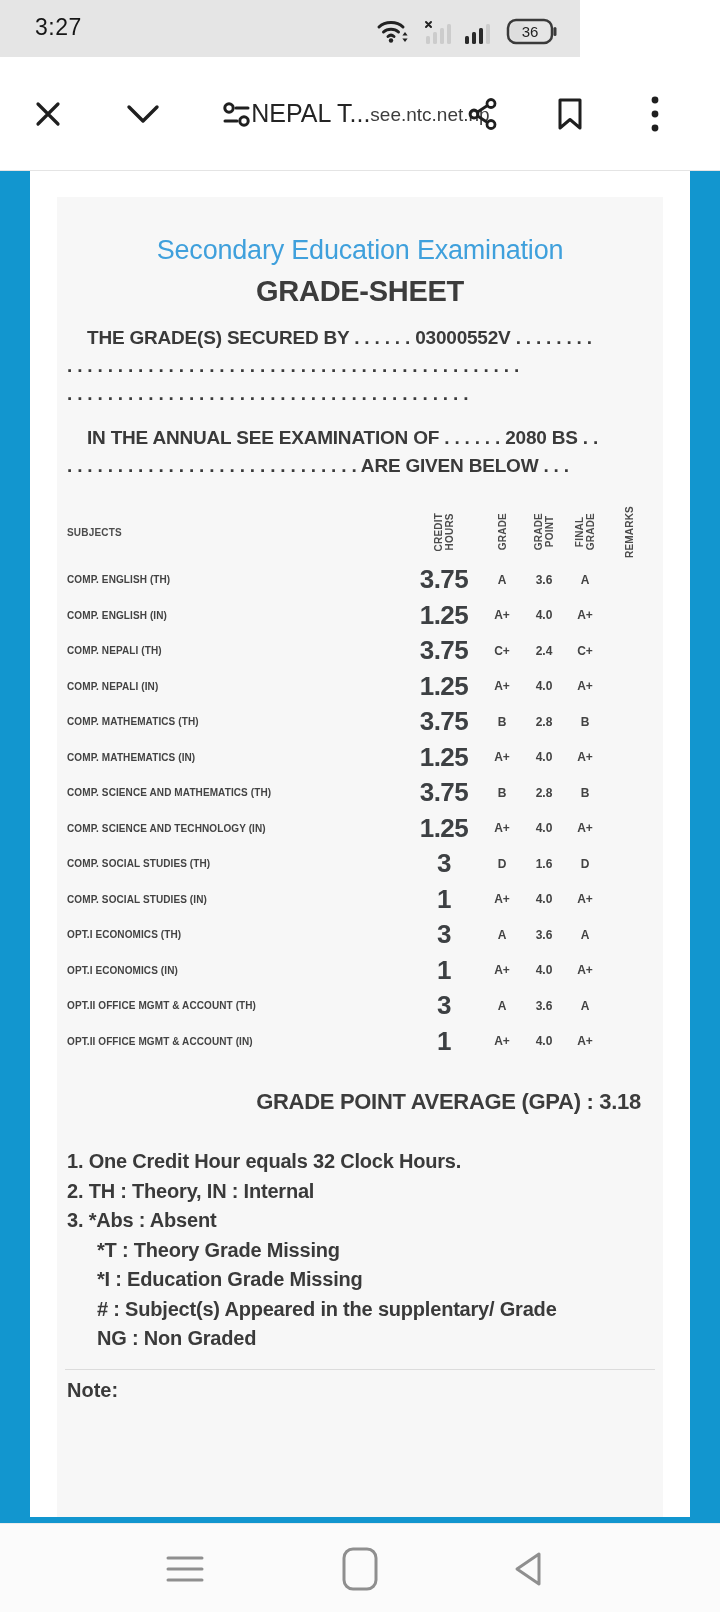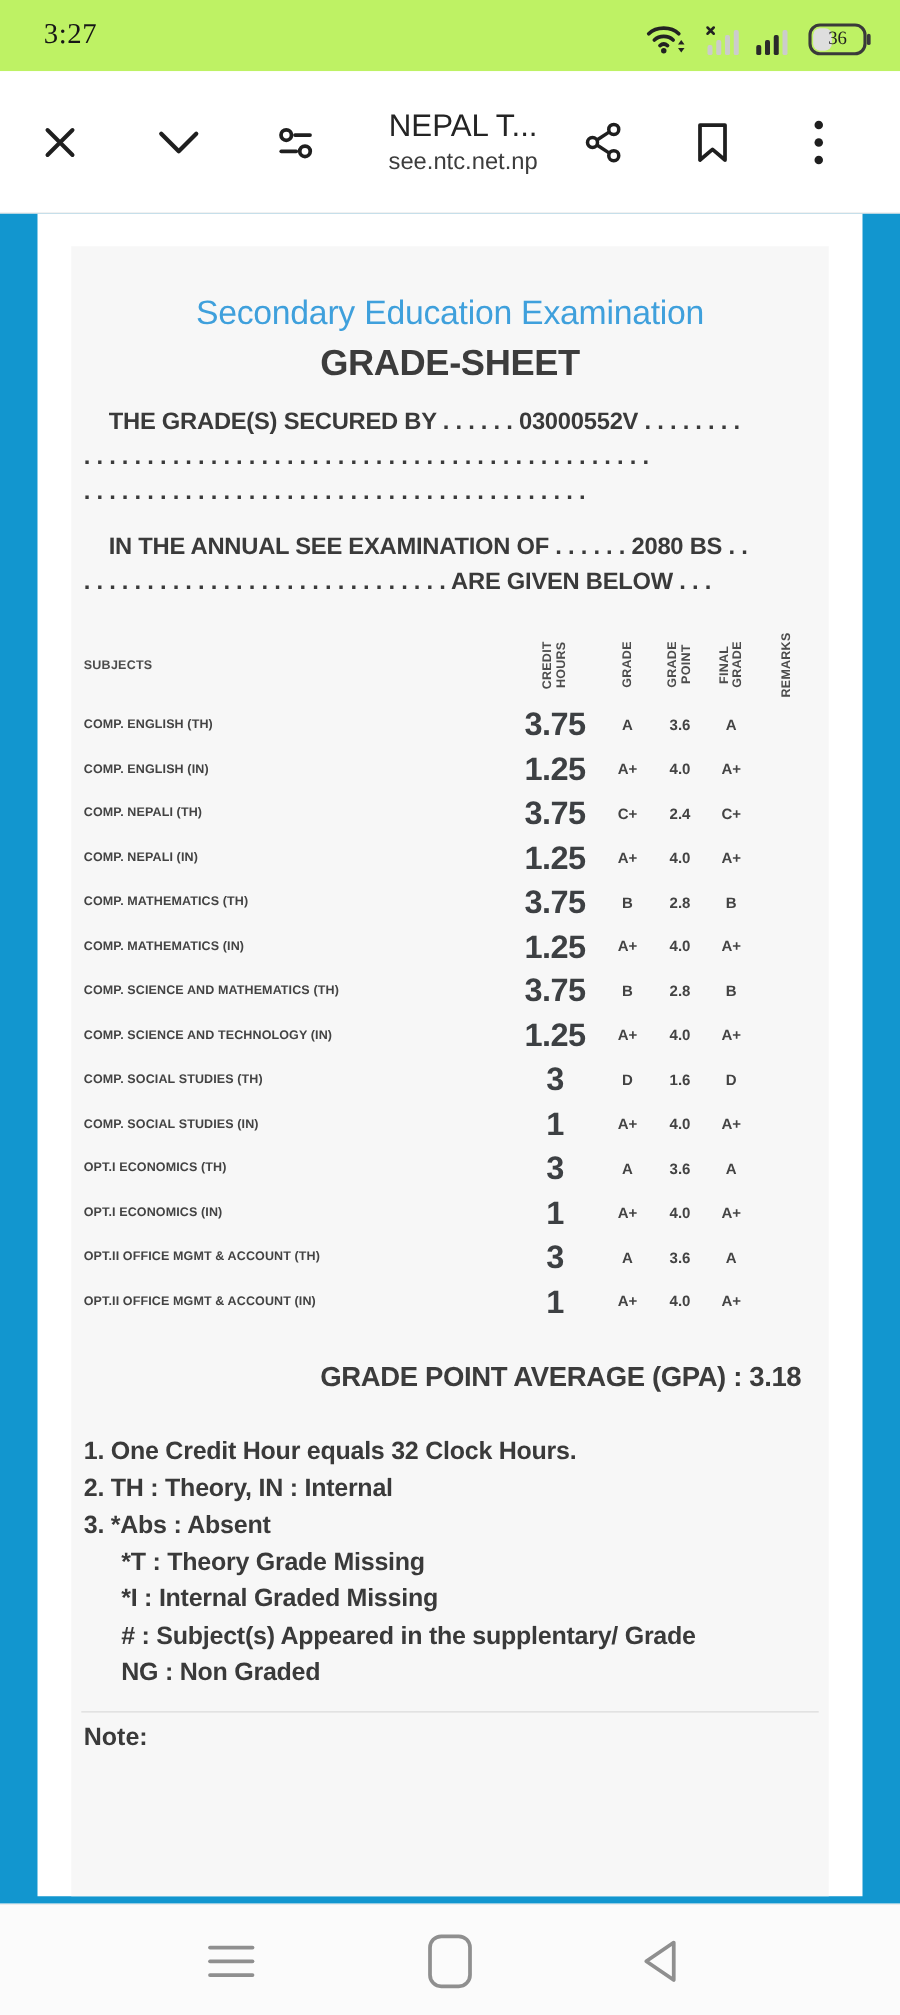--- a/index.html
+++ b/index.html
@@ -7,33 +7,33 @@
     --title-blue:#3fa0dc;
     --ink:#3a3a3a;
     --num-ink:#3d4043;
   }
   html,body{margin:0;padding:0;background:#cfcfcf;}
   .screen{
     position:relative;width:720px;height:1612px;background:#ffffff;
     font-family:"Liberation Sans",sans-serif;overflow:hidden;margin:0 auto;
   }
   
-  .status-bar{position:absolute;top:0;left:0;width:720px;height:57px;background:#bef264;font-family:Liberation Serif, serif;}
+  .status-bar{position:absolute;top:0;left:0;width:580px;height:57px;background:#e5e5e5;}
   .status-time{position:absolute;left:35px;top:14px;font-size:23px;color:#161616;letter-spacing:.5px;}
   .status-icons{position:absolute;right:22px;top:10px;display:flex;align-items:flex-end;gap:12px;height:36px;}
   
   .toolbar{position:absolute;top:57px;left:0;width:720px;height:113px;background:#fff;border-bottom:1px solid #e4e4e4;}
   .tb-icon{position:absolute;top:0;height:113px;display:flex;align-items:center;justify-content:center;width:56px;cursor:pointer;}
   .tb-close{left:20px;}
   .tb-chevron{left:115px;}
   .tb-tune{left:210px;}
   .tb-share{left:455px;}
   .tb-bookmark{left:542px;}
   .tb-menu{left:627px;}
-  .tb-title-block{position:absolute;left:283px;top:0;width:175px;height:113px;display:flex;flex-direction:column;align-items:center;justify-content:center;cursor:pointer;}
+  .tb-title-block{position:absolute;left:283px;top:0;width:175px;height:113px;display:flex;flex-direction:row;align-items:center;justify-content:center;cursor:pointer;}
   .tb-title{font-size:25px;color:#242424;white-space:nowrap;}
   .tb-url{font-size:19px;color:#3d3d3d;margin-top:3px;white-space:nowrap;}
   
   .webview{position:absolute;top:171px;left:0;width:720px;height:1352px;background:var(--accent-blue);}
   .page-white{position:absolute;left:30px;right:30px;top:0;height:1346px;background:#ffffff;}
   .card{position:absolute;left:27px;right:27px;top:26px;bottom:0;background:#f7f7f7;overflow:hidden;color:var(--ink);}
   .doc-title{margin-top:38px;text-align:center;font-size:27px;color:var(--title-blue);letter-spacing:-.2px;}
   .doc-subtitle{margin-top:9px;text-align:center;font-size:29px;font-weight:bold;color:#3c3c3c;letter-spacing:-.3px;}
   .doc-line{font-size:19px;font-weight:bold;color:var(--ink);line-height:28px;padding:0 10px;letter-spacing:-.2px;white-space:nowrap;}
   .doc-line.indent{padding-left:30px;margin-top:16px;}
@@ -315,21 +315,21 @@
             </div>
         </div>
 
         <div class="gpa-line">GRADE POINT AVERAGE (GPA) : 3.18</div>
 
         <div class="notes">
           <div class="note-line">1. One Credit Hour equals 32 Clock Hours.</div>
           <div class="note-line">2. TH : Theory, IN : Internal</div>
           <div class="note-line">3. *Abs : Absent</div>
           <div class="note-line indent">*T : Theory Grade Missing</div>
-          <div class="note-line indent">*I : Internal Graded Missing</div>
+          <div class="note-line indent">*I : Education Grade Missing</div>
           <div class="note-line indent"># : Subject(s) Appeared in the supplentary/ Grade</div>
           <div class="note-line indent">NG : Non Graded</div>
         </div>
 
         <div class="divider"></div>
         <div class="note-label">Note:</div>
 
       </div>
     </div>
   </div>

